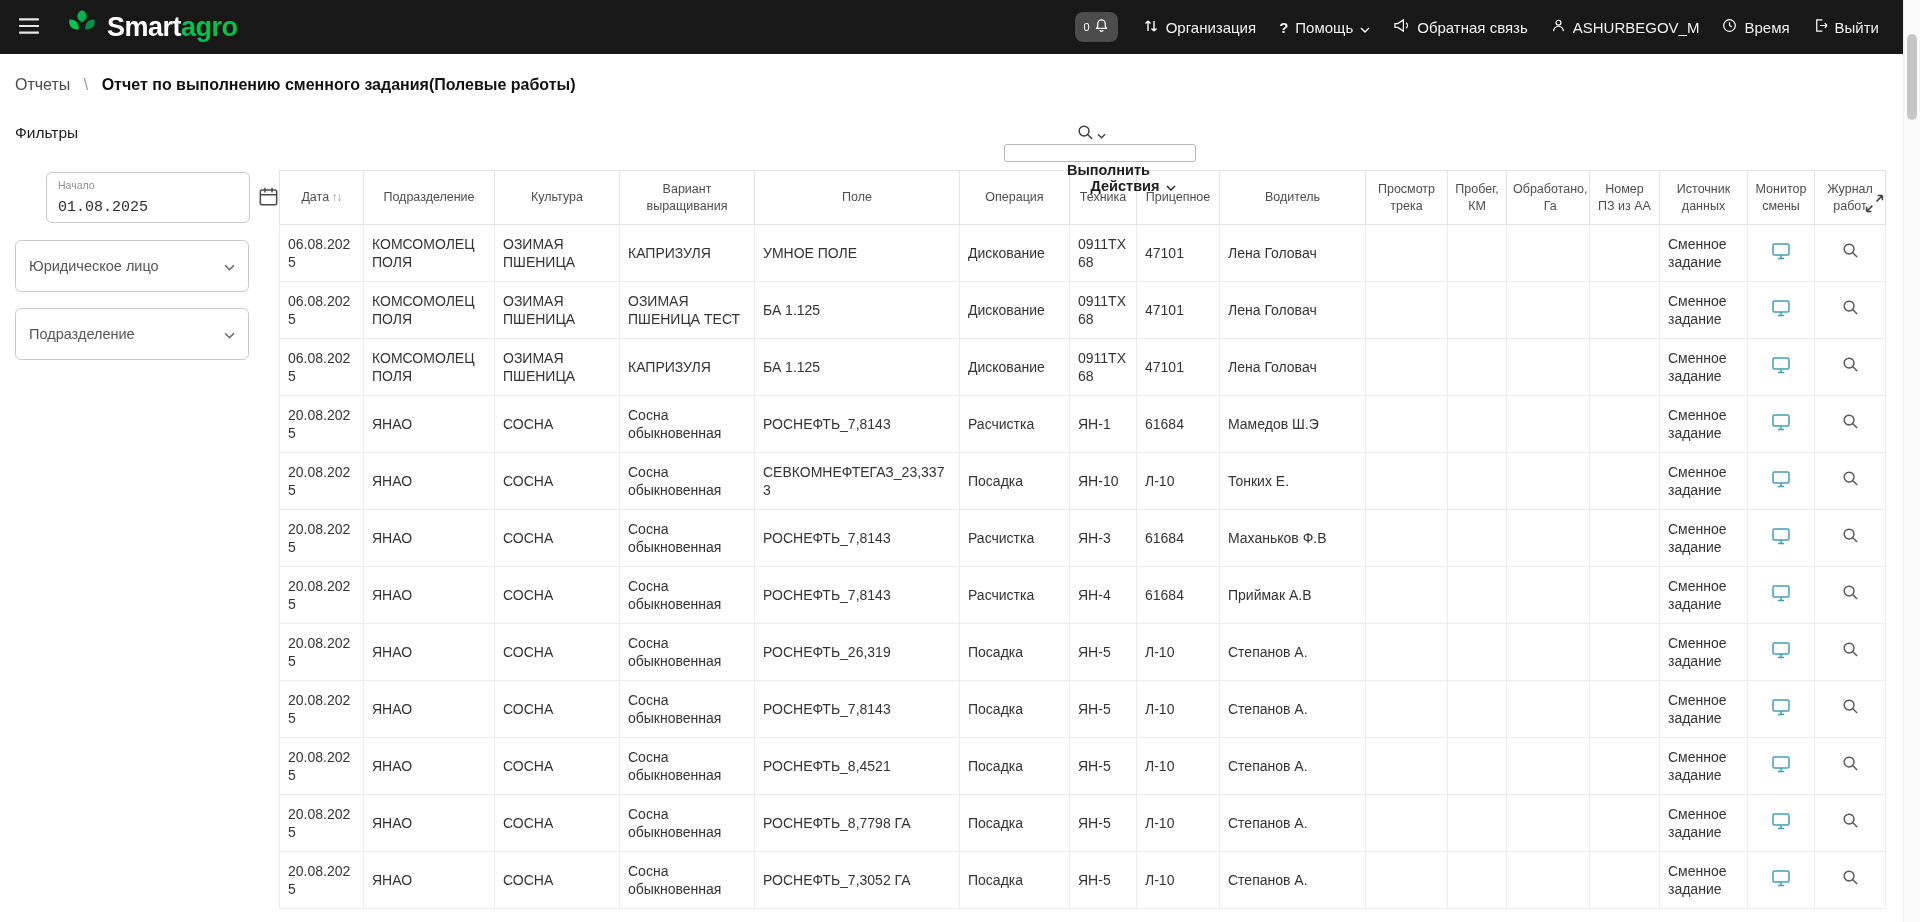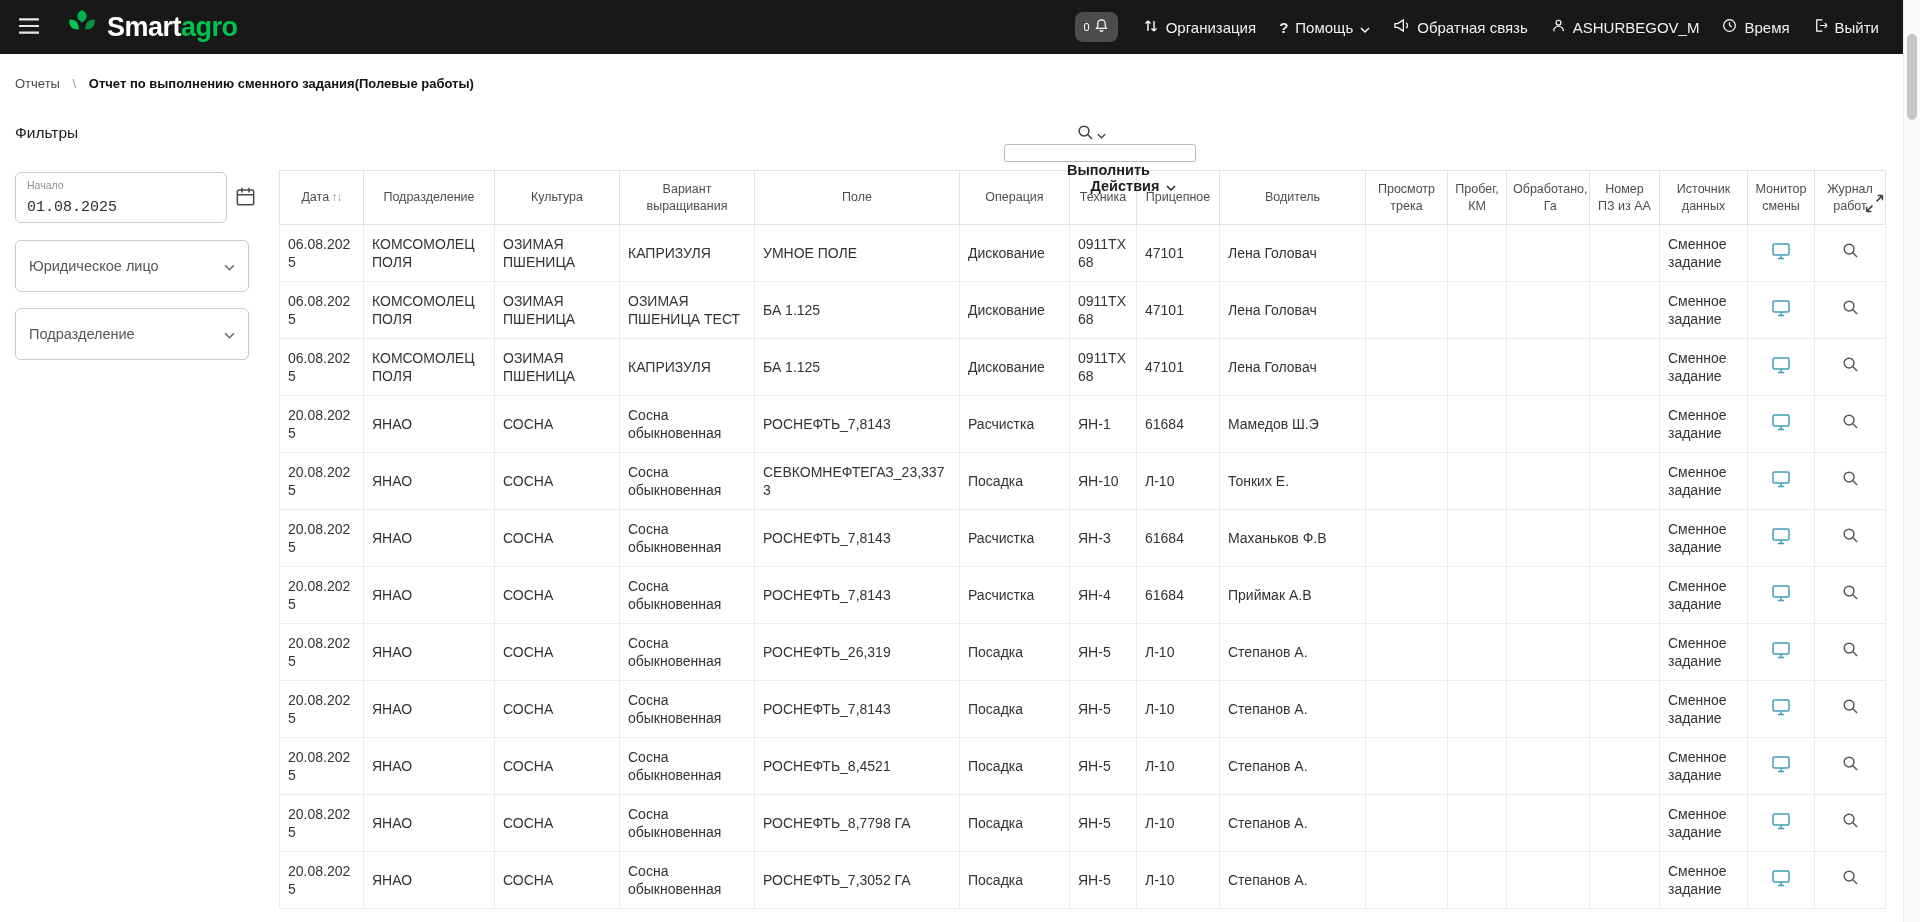--- a/index.html
+++ b/index.html
@@ -16,32 +16,32 @@
   .brand-text .agro { color:#00c24f; }
   .topbar-right { display:flex; align-items:center; gap:23px; }
   .tb-item { display:flex; align-items:center; gap:7px; color:#f1f1f1; font-size:15px;
     background:none; border:none; cursor:pointer; font-family:inherit; white-space:nowrap; }
   .notif-btn { display:flex; align-items:center; gap:4px; background:#4c4c4c; border:none;
     border-radius:8px; padding:6px 9px; color:#fff; cursor:pointer; margin-right:2px; }
   .notif-count { font-size:11px; color:#fff; }
   .help-q { font-weight:bold; font-size:15px; }
 
   
-  .breadcrumb { padding:22px 8px 0 15px; font-size:13px; height:44px; }
+  .breadcrumb { padding:22px 8px 0 15px; font-size:16px; height:44px; }
   .crumb-root { color:#4a4a4a; }
   .crumb-sep { color:#999; margin:0 9px; }
   .crumb-current { color:#111; font-weight:bold; }
 
   
   .content { display:flex; margin-top:14px; }
   .filters { width:279px; flex:none; padding-left:15px; }
   .filters h3 { font-size:15.5px; font-weight:normal; color:#1c1c1c; margin:12px 0 30px 0; }
   .field-row { display:flex; align-items:center; margin-bottom:17px; }
   .date-field { position:relative; width:212px; height:51px; border:1px solid #c9c9c9;
-    border-radius:6px; background:#fff; }
+    border-radius:6px; background:#fff;margin-left:31px; }
   .date-field label { position:absolute; top:6px; left:11px; font-size:10.5px; color:#8f8f8f; }
   .date-field input { position:absolute; left:0; bottom:6px; width:100%; border:none; outline:none;
     background:transparent; padding:0 11px; font-size:15px; color:#2e2e2e; font-family:Liberation Mono, monospace; }
   .cal-btn { background:none; border:none; cursor:pointer; margin-left:8px; display:flex; }
   .select-box { width:234px; height:52px; border:1px solid #c9c9c9; border-radius:6px;
     display:flex; align-items:center; justify-content:space-between; padding:0 13px;
     font-size:14.5px; color:#555; background:#fff; cursor:pointer; margin-bottom:16px; }
   .refresh-btn { width:238px; height:45px; margin-top:20px; background:#7b7771; color:#fff;
     border:none; border-radius:4px; font-size:14.5px; font-weight:bold; font-family:inherit;
     display:flex; align-items:center; justify-content:center; gap:10px; cursor:pointer; }

